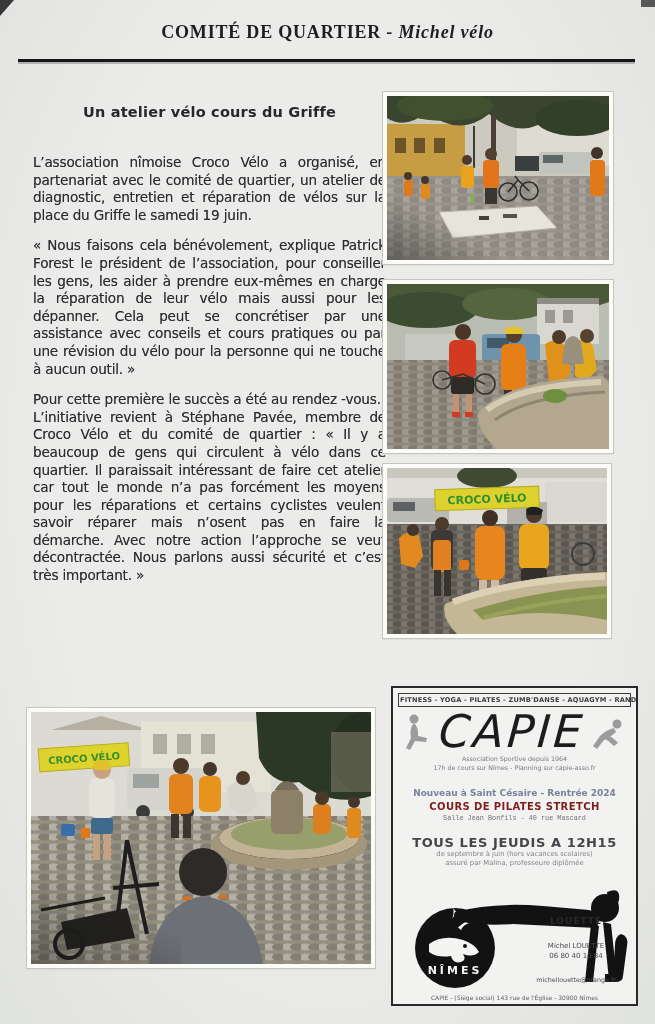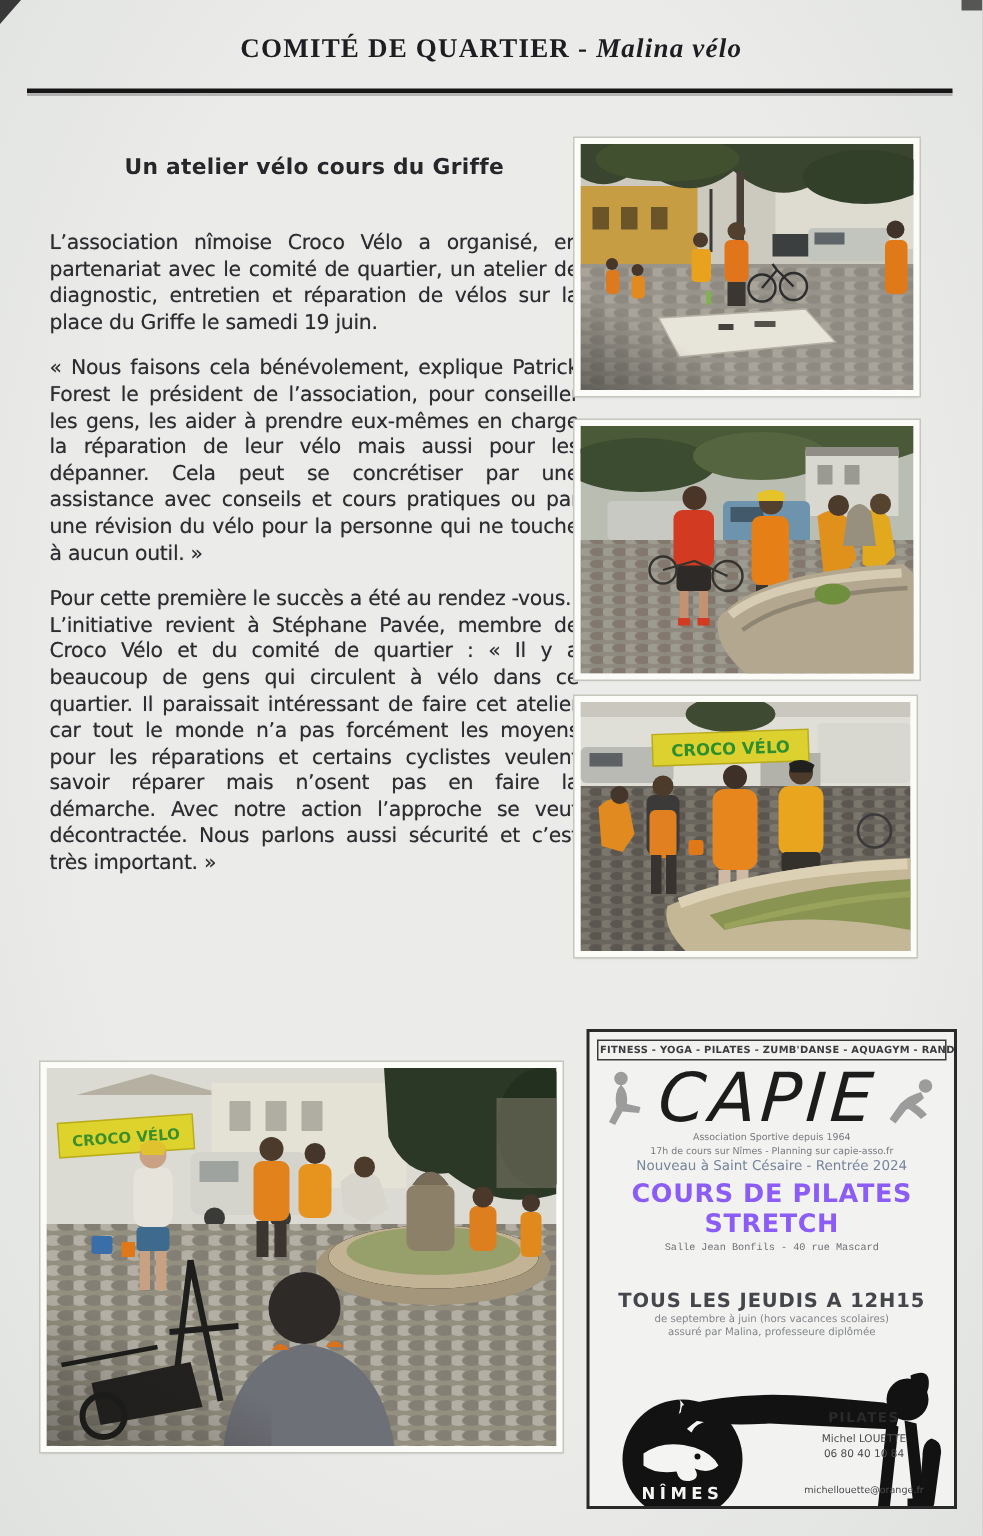--- a/index.html
+++ b/index.html
@@ -39,43 +39,43 @@
 
   
   .ad{position:absolute;left:391px;top:686px;width:247px;height:320px;background:#f2f3f0;
     border:2px solid #2a2a2a;box-sizing:border-box;text-align:center;overflow:hidden;}
   .ad-activities{margin:5px 5px 2px;border:1px solid #3a3a3a;padding:2px 1px;
     font-size:6.6px;font-weight:bold;letter-spacing:.2px;color:#3c3c40;white-space:nowrap;}
   .ad-brandrow{display:flex;align-items:center;justify-content:center;gap:4px;margin-top:0;}
   .ad-brand{font-size:45px;line-height:46px;font-style:italic;letter-spacing:3px;
     color:#1c1c1c;font-family:"DejaVu Sans",sans-serif;transform:skewX(-4deg);}
   .ad-tag{font-size:6.3px;color:#77797f;line-height:8.5px;}
-  .ad-new{margin-top:1px;font-size:9px;font-weight:normal;color:#76839b;}
-  .ad-course{margin-top:3px;font-size:17px;font-weight:bold;letter-spacing:.4px;color:#8b5cf6;}
+  .ad-new{margin-top:16px;font-size:9px;font-weight:bold;color:#76839b;}
+  .ad-course{margin-top:3px;font-size:10px;font-weight:bold;letter-spacing:.4px;color:#7f1d1d;}
   .ad-venue{margin-top:2px;font-size:6.8px;color:#6e7076;font-family:Liberation Mono, monospace;}
-  .ad-sched{margin-top:24px;font-size:13px;font-weight:bold;letter-spacing:.6px;color:#44464c;}
+  .ad-sched{margin-top:13px;font-size:13px;font-weight:bold;letter-spacing:.6px;color:#44464c;}
   .ad-sub{font-size:6.8px;color:#83858b;line-height:9px;}
   .ad-figure{position:relative;height:118px;margin-top:6px;}
   .ad-contact{position:absolute;left:128px;top:42px;width:110px;text-align:center;}
   .ad-contact .c1{font-size:9px;font-weight:bold;letter-spacing:1px;color:#2a2a2a;}
-  .ad-contact .c2{font-size:7px;color:#4a4a4e;margin-top:4px;}
+  .ad-contact .c2{font-size:7px;color:#4a4a4e;margin-top:16px;}
   .ad-contact .c3{font-size:7px;color:#4a4a4e;margin-top:2px;}
   .ad-contact .c4{font-size:6.4px;color:#4a4a4e;margin-top:16px;}
   .ad-foot{font-size:6px;color:#5a5c62;line-height:8px;margin-top:2px;}
 </style>
 </head>
 <body>
 
 <div id="page">
   <div class="corner-tl"></div>
   <div class="corner-tr"></div>
 
   <div class="masthead">
     <span>COMITÉ DE QUARTIER -</span>
-    <span class="em">Malina vélo</span>
+    <span class="em">Michel vélo</span>
   </div>
   <div class="rule"></div>
 
   <div class="article">
     <h2>Un atelier vélo cours du Griffe</h2>
     <p class="para">L’association nîmoise Croco Vélo a organisé, en partenariat avec le comité de quartier, un atelier de diagnostic, entretien et réparation de vélos sur la place du Griffe le samedi 19 juin.</p>
     <p class="para">« Nous faisons cela bénévolement, explique Patrick Forest le président de l’association, pour conseiller les gens, les aider à prendre eux-mêmes en charge la réparation de leur vélo mais aussi pour les dépanner. Cela peut se concrétiser par une assistance avec conseils et cours pratiques ou par une révision du vélo pour la personne qui ne touche à aucun outil. »</p>
     <p class="para tight">Pour cette première le succès a été au rendez -vous.</p>
     <p class="para">L’initiative revient à Stéphane Pavée, membre de Croco Vélo et du comité de quartier : « Il y a beaucoup de gens qui circulent à vélo dans ce quartier. Il paraissait intéressant de faire cet atelier car tout le monde n’a pas forcément les moyens pour les réparations et certains cyclistes veulent savoir réparer mais n’osent pas en faire la démarche. Avec notre action l’approche se veut décontractée. Nous parlons aussi sécurité et c’est très important. »</p>
   </div>
@@ -345,21 +345,21 @@
 
         <path d="M62,38 Q100,28 150,32 L196,36 Q206,38 206,46 L204,54 Q160,52 120,50 Q90,52 70,48 Q58,46 62,38 Z" fill="#121212"></path>
         <circle cx="212" cy="34" r="14" fill="#121212"></circle>
         <path d="M214,18 q14,-6 12,8 q-2,10 -10,8 z" fill="#121212"></path>
         <path d="M198,50 L192,108 L200,108 L206,52 Z" fill="#121212"></path>
         <path d="M210,48 L216,106 L224,106 L218,50 Z" fill="#121212"></path>
         <path d="M70,36 Q56,44 50,56 L58,60 Q68,50 78,44 Z" fill="#121212"></path>
         <path d="M228,60 q8,2 6,12 l-4,30 q0,6 -8,6 l-10,0 0,-8 8,0 2,-28 q0,-10 6,-12 z" fill="#121212"></path>
       </svg>
       <div class="ad-contact">
-        <div class="c1">PILATES</div>
+        <div class="c1">LOUETTE</div>
         <div class="c2">Michel LOUETTE</div>
         <div class="c3">06 80 40 10 84</div>
         <div class="c4">michellouette@orange.fr</div>
       </div>
     </div>
 
     <div class="ad-foot">CAPIE - (Siège social) 143 rue de l'Église - 30900 Nîmes</div>
     <div class="ad-foot">Association régie par la loi de 1901 (JO 18/11/88) - Nîmes n°3703/87</div>
   </div>
 </div>

